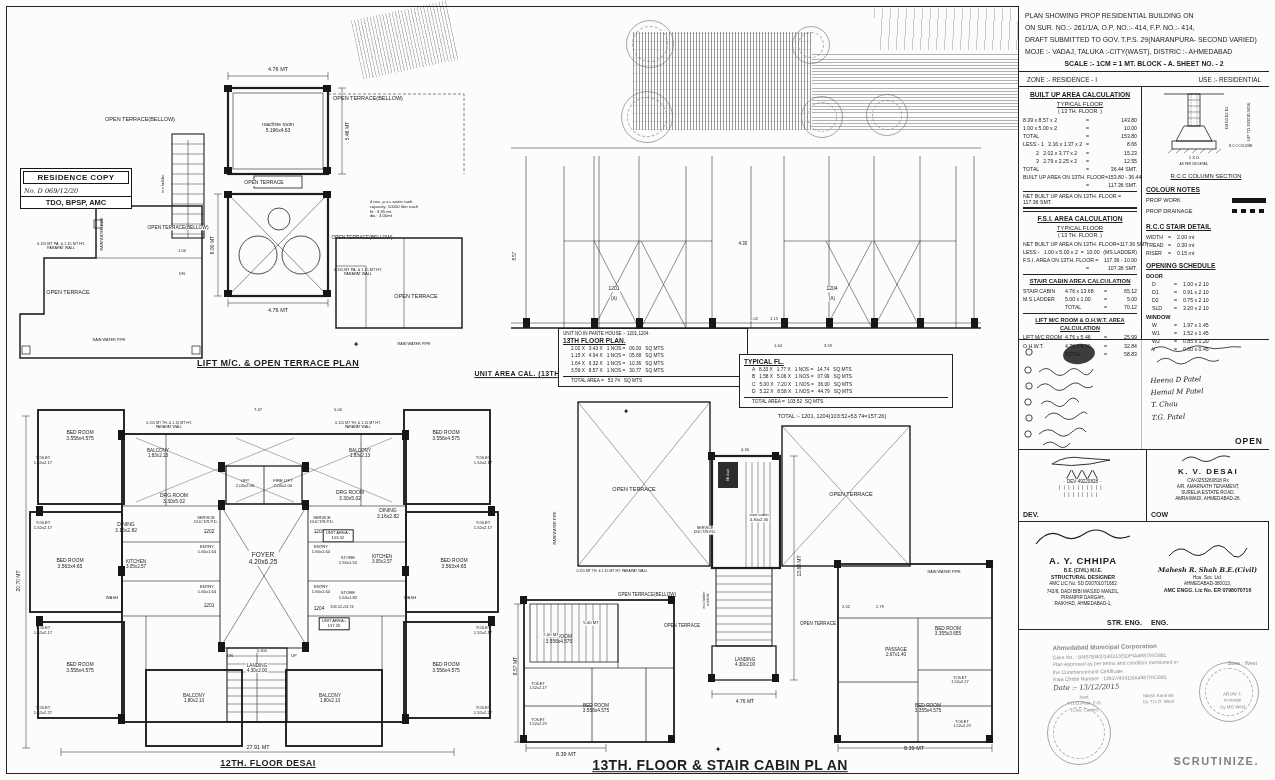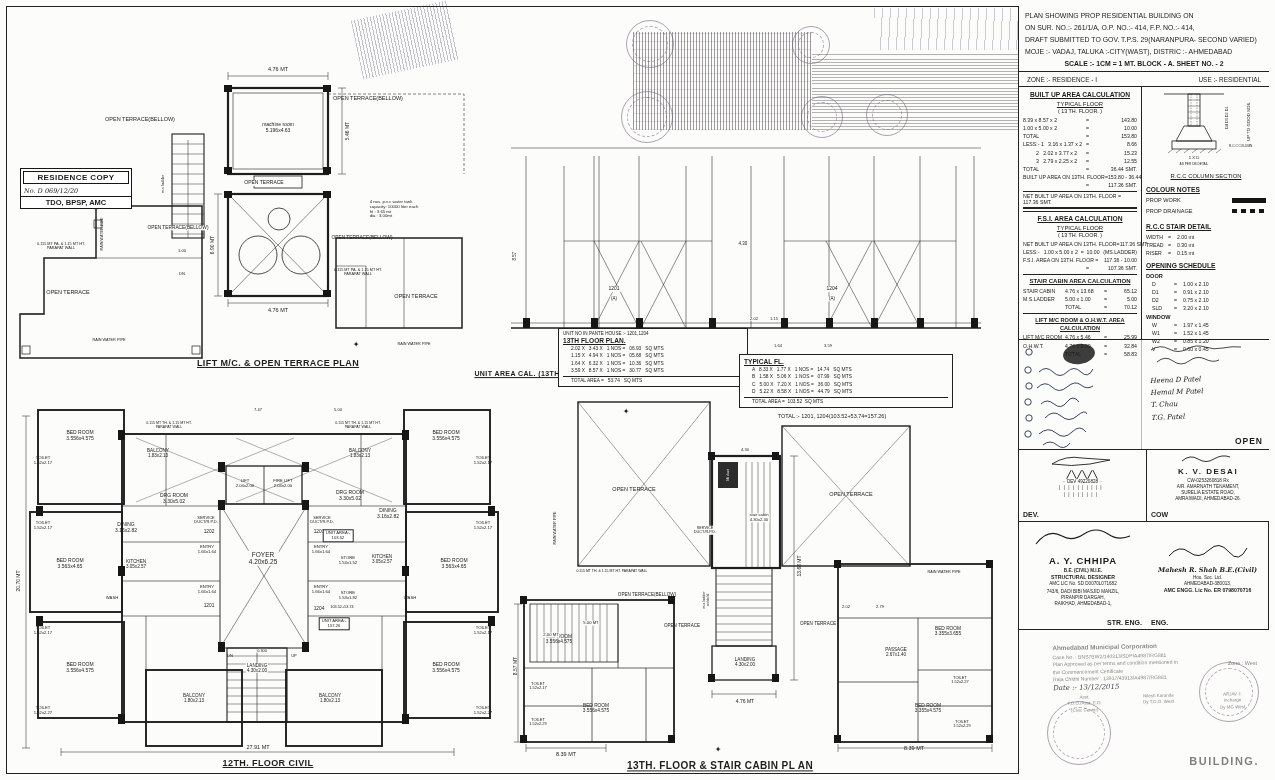--- a/index.html
+++ b/index.html
@@ -446,21 +446,21 @@
 157.26</div>
         <div class="plbl bg" style="left: 336px; top: 601px; font-size: 3.8px;">103.52+53.74</div>
         <div class="plbl" style="left: 252px; top: 741px; font-size: 5.5px;">27.91 MT</div>
         <div class="plbl" style="left: 13px; top: 575px; font-size: 5px; transform: translate(-50%, -50%) rotate(-90deg);">20.70 MT</div>
         <div class="plbl" style="left: 252px; top: 404px; font-size: 4px;">7.47</div>
         <div class="plbl" style="left: 332px; top: 404px; font-size: 4px;">5.00</div>
         <div class="plbl" style="left: 163px; top: 419px; font-size: 3.6px;">0.115 MT TH. &amp; 1.15 MT HT.
 PARAPAT WALL</div>
         <div class="plbl" style="left: 352px; top: 419px; font-size: 3.6px;">0.115 MT TH. &amp; 1.15 MT HT.
 PARAPAT WALL</div>
-        <div class="plbl ttl" style="left: 262px; top: 757px; font-size: 9px;">12TH. FLOOR CIVIL</div>
+        <div class="plbl ttl" style="left: 262px; top: 757px; font-size: 9px;">12TH. FLOOR DESAI</div>
         <div class="plbl" style="left: 628px; top: 483px; font-size: 5.5px;">OPEN TERRACE</div>
         <div class="plbl" style="left: 845px; top: 488px; font-size: 5.5px;">OPEN TERRACE</div>
         <div class="plbl" style="left: 641px; top: 589px; font-size: 4.6px;">OPEN TERRACE(BELLOW)</div>
         <div class="plbl" style="left: 676px; top: 620px; font-size: 4.6px;">OPEN TERRACE</div>
         <div class="plbl" style="left: 812px; top: 618px; font-size: 4.6px;">OPEN TERRACE</div>
         <div class="plbl bg" style="left: 739px; top: 656px; font-size: 4.6px;">LANDING
 4.30x2.00</div>
         <div class="plbl" style="left: 739px; top: 696px; font-size: 5px;">4.76 MT</div>
         <div class="plbl" style="left: 794px; top: 560px; font-size: 5px; transform: translate(-50%, -50%) rotate(-90deg);">13.68 MT</div>
         <div class="plbl" style="left: 510px; top: 660px; font-size: 5px; transform: translate(-50%, -50%) rotate(-90deg);">8.57 MT</div>
@@ -493,21 +493,21 @@
 co/de/al</div>
         <div class="plbl bg" style="left: 585px; top: 617px; font-size: 4.2px;">5.00 MT</div>
         <div class="plbl bg" style="left: 545px; top: 629px; font-size: 4.2px;">2.00 MT</div>
         <div class="plbl" style="left: 840px; top: 601px; font-size: 4px;">2.02</div>
         <div class="plbl" style="left: 874px; top: 601px; font-size: 4px;">2.79</div>
         <div class="plbl" style="left: 739px; top: 444px; font-size: 4px;">4.30</div>
         <div class="plbl" style="left: 606px; top: 566px; font-size: 3.5px;">0.115 MT TH. &amp; 1.15 MT HT. PARAPAT WALL</div>
         <div class="plbl" style="left: 549px; top: 522px; font-size: 3.8px; transform: translate(-50%, -50%) rotate(-90deg);">RAIN WATER PIPE</div>
         <div class="plbl" style="left: 938px; top: 566px; font-size: 3.8px;">RAIN WATER PIPE</div>
         <div class="plbl" style="left: 712px; top: 744px; font-size: 8px;">✦</div>
-        <div class="plbl ttl" style="left: 714px; top: 760px; font-size: 10px;">13TH. FLOOR &amp; STAIR CABIN PL AN</div>
+        <div class="plbl ttl" style="left: 714px; top: 760px; font-size: 14px;">13TH. FLOOR &amp; STAIR CABIN PL AN</div>
       </div>
   </div>
 
   <div class="rp">
 
     <div class="rp-sec" id="titleblock">
       <div class="tl">PLAN SHOWING PROP RESIDENTIAL BUILDING ON</div>
       <div class="tl">ON SUR. NO.:- 261/1/A, O.P. NO.:- 414, F.P. NO.:- 414,</div>
       <div class="tl">DRAFT SUBMITTED TO GOV. T.P.S. 29(NARANPURA- SECOND VARIED)</div>
       <div class="tl">MOJE :- VADAJ, TALUKA :-CITY(WAST), DISTRIC :- AHMEDABAD</div>
@@ -843,16 +843,16 @@
             <div class="r-row">Nilesh Karande
 Dy T.D.O. West</div>
             <div class="r-row">ARJAV J.
 Incharge
 Dy MG West</div>
           </div>
       </div>
       <div class="zone-lbl">Zone : West</div>
       <div class="seal" style="left:28px;bottom:6px;width:62px;height:62px;"></div>
       <div class="seal" style="right:10px;top:32px;width:58px;height:58px;"></div>
-      <div class="authority">BUILDING.</div>
+      <div class="authority">SCRUTINIZE.</div>
     </div>
   </div>
 </div>
 
 </body></html>

